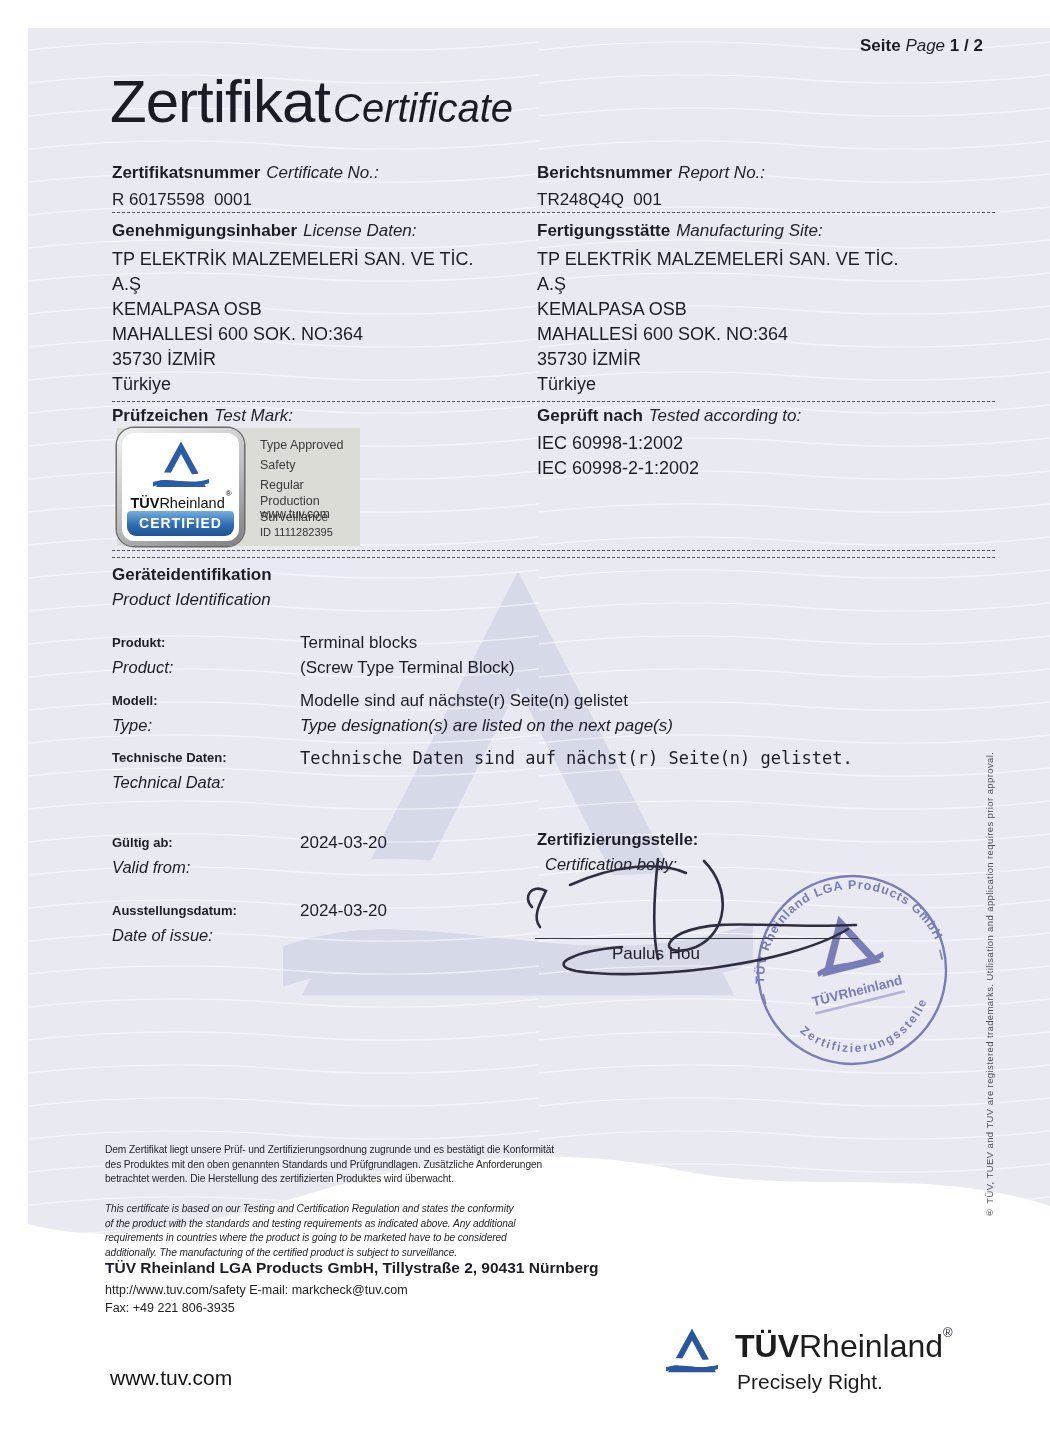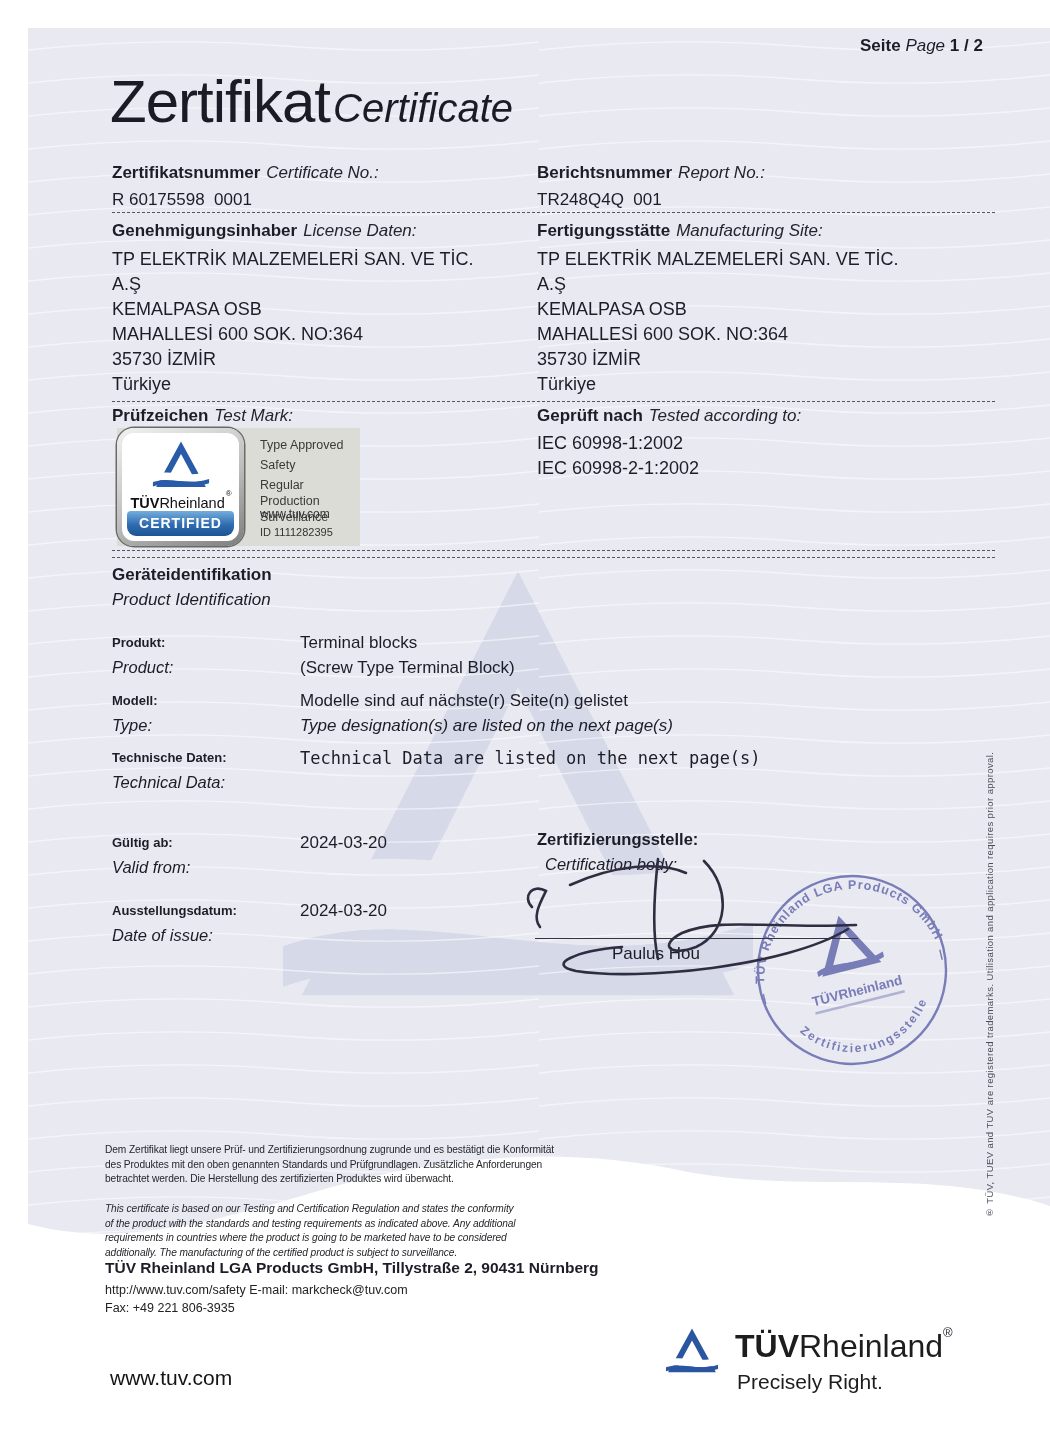--- a/index.html
+++ b/index.html
@@ -206,21 +206,21 @@
 <div class="abs rowval" style="top:688px">
   <div>Modelle sind auf nächste(r) Seite(n) gelistet</div>
   <div class="it">Type designation(s) are listed on the next page(s)</div>
 </div>
 
 <div class="abs rowlbl" style="top:745px">
   <div class="d">Technische Daten:</div>
   <div class="e">Technical Data:</div>
 </div>
 <div class="abs rowval mono" style="top:746px">
-  <div>Technical Data are listed on the next page(s)</div>
+  <div>Technische Daten sind auf nächst(r) Seite(n) gelistet.</div>
 </div>
 
 <div class="abs rowlbl" style="top:830px">
   <div class="d">Gültig ab:</div>
   <div class="e">Valid from:</div>
 </div>
 <div class="abs rowval" style="top:830px">
   <div>2024-03-20</div>
 </div>
 <div class="abs" style="left:537px;top:830px;font-size:16.5px;font-weight:bold">Zertifizierungsstelle:</div>

